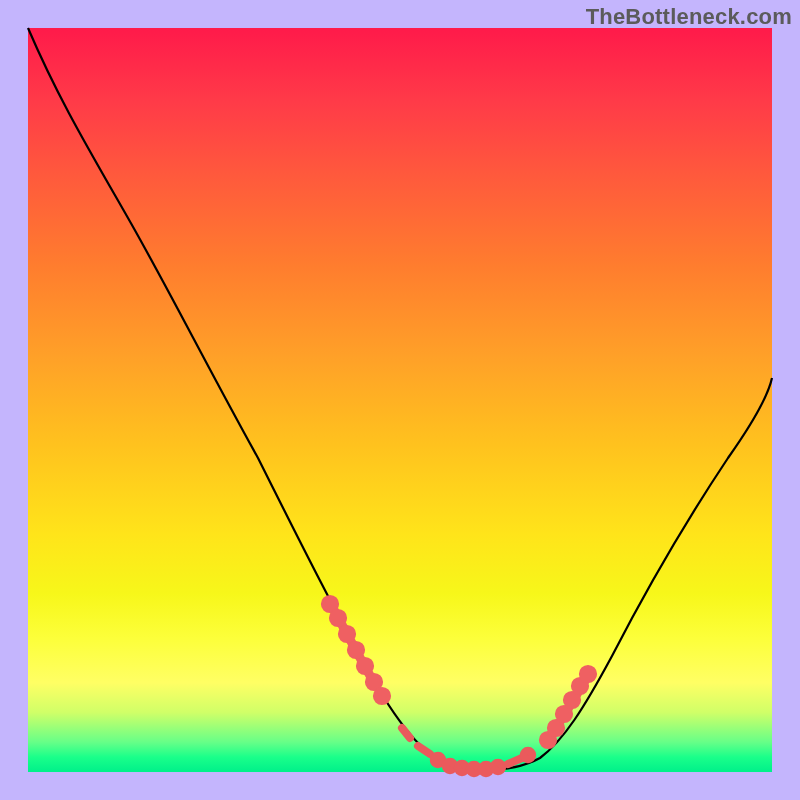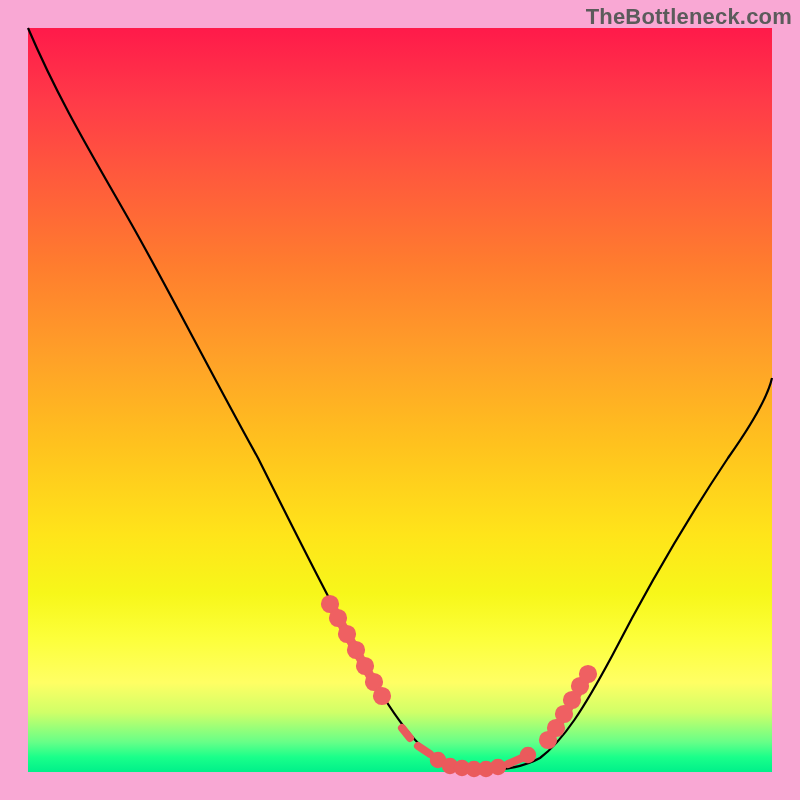--- a/index.html
+++ b/index.html
@@ -10,21 +10,21 @@
     background: #000000;
     overflow: hidden;
     font-family: Arial, Helvetica, sans-serif;
   }
   .frame {
     position: absolute;
     left: 0;
     top: 0;
     width: 800px;
     height: 800px;
-    background: #f9a8d4;
+    background: #c4b5fd;
   }
   .plot-area {
     position: absolute;
     left: 28px;
     top: 28px;
     width: 744px;
     height: 744px;
     
     background: linear-gradient(to bottom,
       #ff1a4a 0%,

